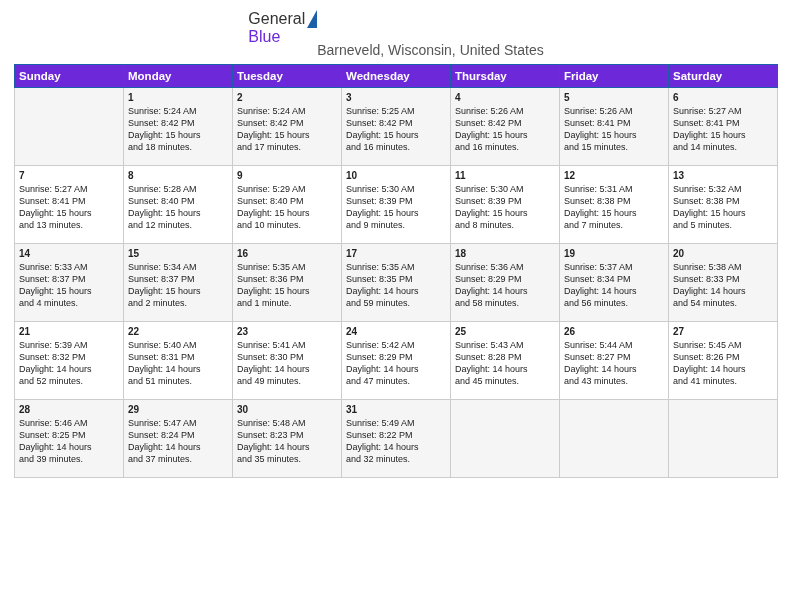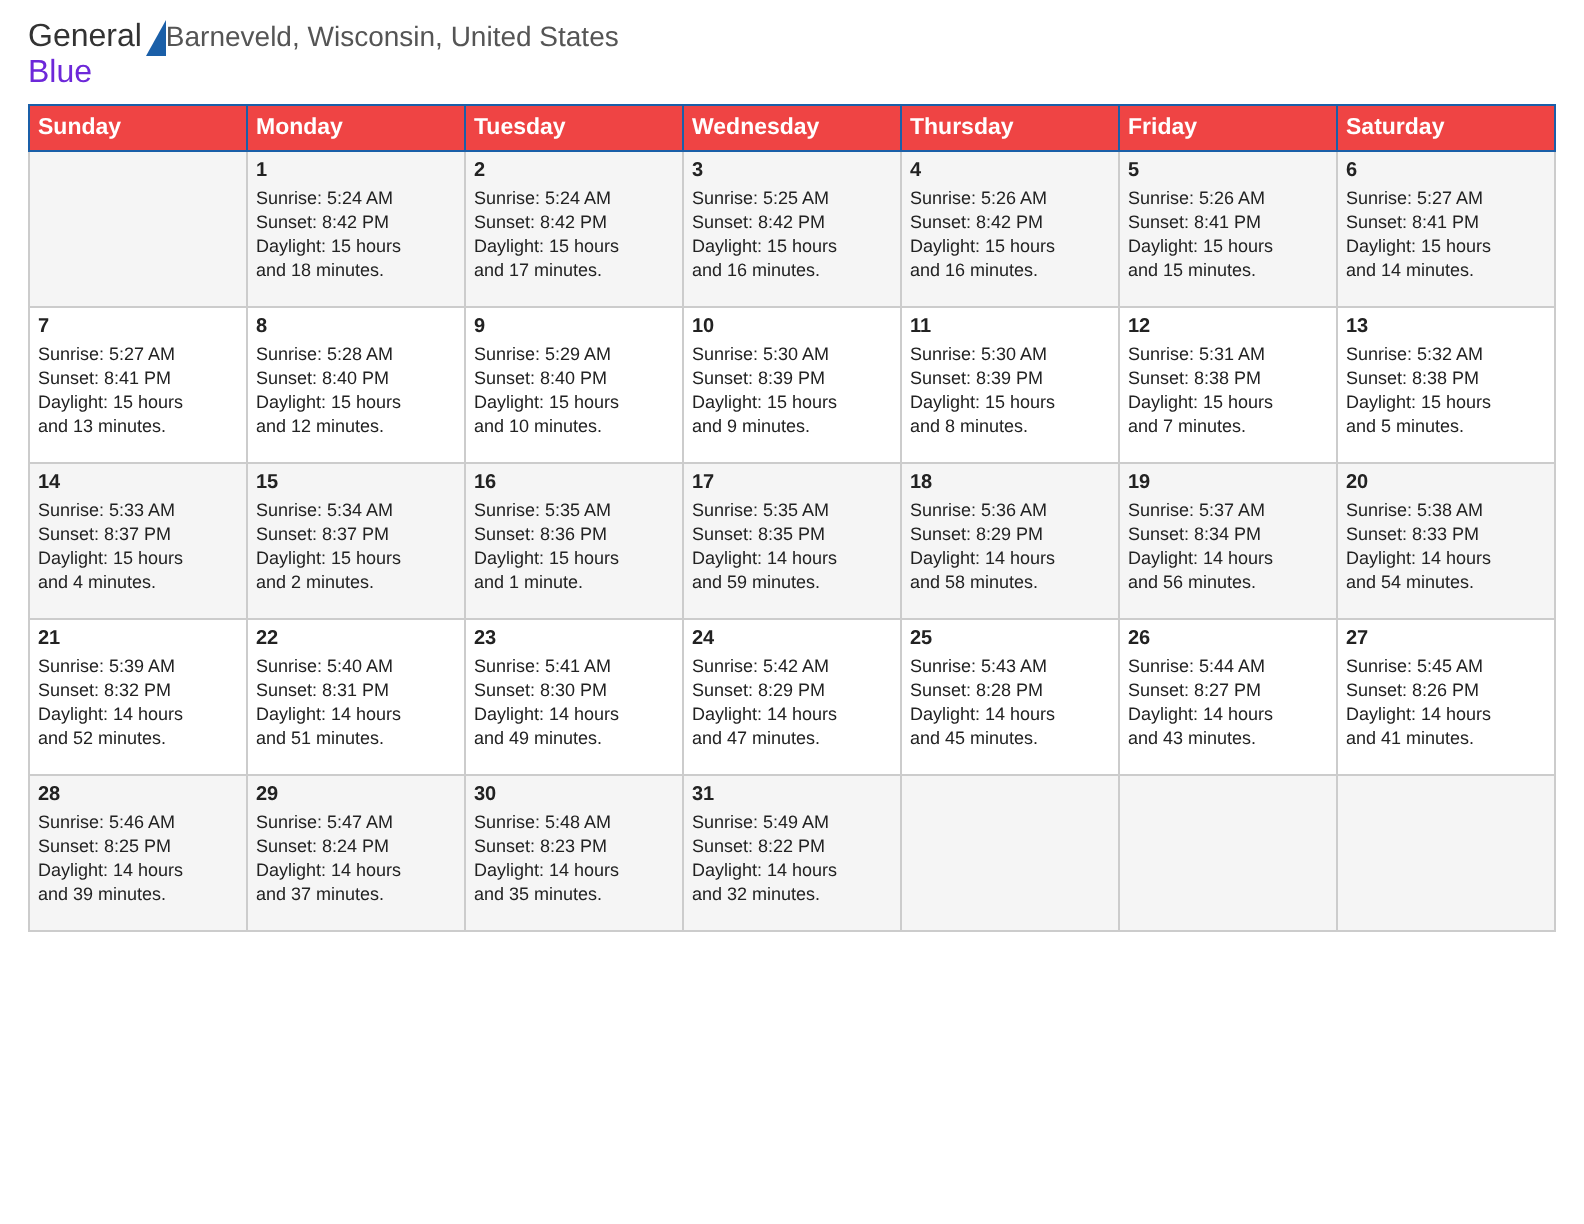--- a/index.html
+++ b/index.html
@@ -11,21 +11,21 @@
       overflow: hidden;
     }
     .page {
       width: 792px;
       height: 612px;
       background: #fff;
       padding: 10px 14px 10px 14px;
     }
     .header {
       display: flex;
-      justify-content: flex-start;
+      justify-content: center;
       align-items: flex-start;
       margin-bottom: 6px;
     }
     .logo {
       display: flex;
       flex-direction: column;
       align-items: flex-start;
     }
     .logo-general { color: #333; }
     .logo-blue { color: #6d28d9; }
@@ -46,28 +46,29 @@
     }
     .month-title {
       font-size: 36px;
       font-weight: bold;
       color: #333;
       line-height: 1.1;
     }
     .location {
       font-size: 14px;
       color: #555;
+      margin-top: 32px;
     }
     table {
       width: 100%;
       border-collapse: collapse;
       table-layout: fixed;
     }
     thead tr th {
-      background: #ef4444;
+      background: #6d28d9;
       color: #fff;
       font-size: 11.5px;
       font-weight: bold;
       padding: 5px 4px;
       text-align: left;
       border: 1px solid #1a5fa8;
     }
     tbody tr td {
       border: 1px solid #ccc;
       vertical-align: top;

